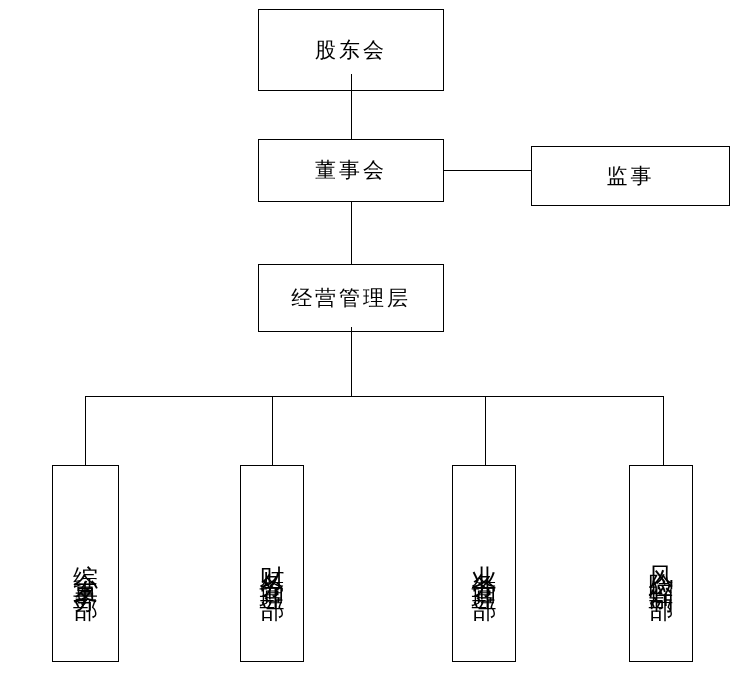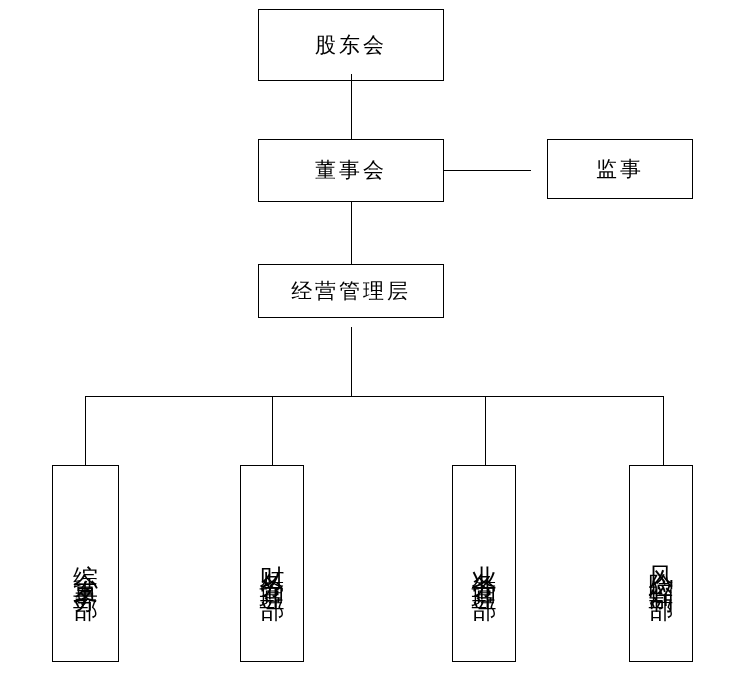--- a/index.html
+++ b/index.html
@@ -54,39 +54,39 @@
     background: #000000;
   }
   .edge.v { width: 1px; }
   .edge.h { height: 1px; }
 </style>
 </head>
 <body>
 
 <div id="org-chart">
 
-  <div class="node horizontal" style="left:258px; top:9px; width:186px; height:72px;">
+  <div class="node horizontal" style="left:258px; top:9px; width:186px; height:82px;">
     <span class="node-label">股东会</span>
   </div>
 
   <div class="edge v" style="left:351px; top:74px; height:65px;"></div>
 
   <div class="node horizontal" style="left:258px; top:139px; width:186px; height:63px;font-family:Liberation Serif, serif;">
     <span class="node-label">董事会</span>
   </div>
 
   <div class="edge h" style="left:444px; top:170px; width:87px;"></div>
 
-  <div class="node horizontal" style="left:531px; top:139px; width:146px; height:60px;margin-left:16px;">
+  <div class="node horizontal" style="left:531px; top:146px; width:199px; height:60px;">
     <span class="node-label">监事</span>
   </div>
 
   <div class="edge v" style="left:351px; top:202px; height:62px;"></div>
 
-  <div class="node horizontal" style="left:258px; top:264px; width:186px; height:54px;">
+  <div class="node horizontal" style="left:258px; top:264px; width:186px; height:68px;">
     <span class="node-label">经营管理层</span>
   </div>
 
   <div class="edge v" style="left:351px; top:327px; height:69px;"></div>
 
   <div class="edge h" style="left:85px; top:396px; width:578px;"></div>
 
   <div class="edge v" style="left:85px; top:396px; height:69px;"></div>
   <div class="edge v" style="left:272px; top:396px; height:69px;"></div>
   <div class="edge v" style="left:485px; top:396px; height:69px;"></div>

